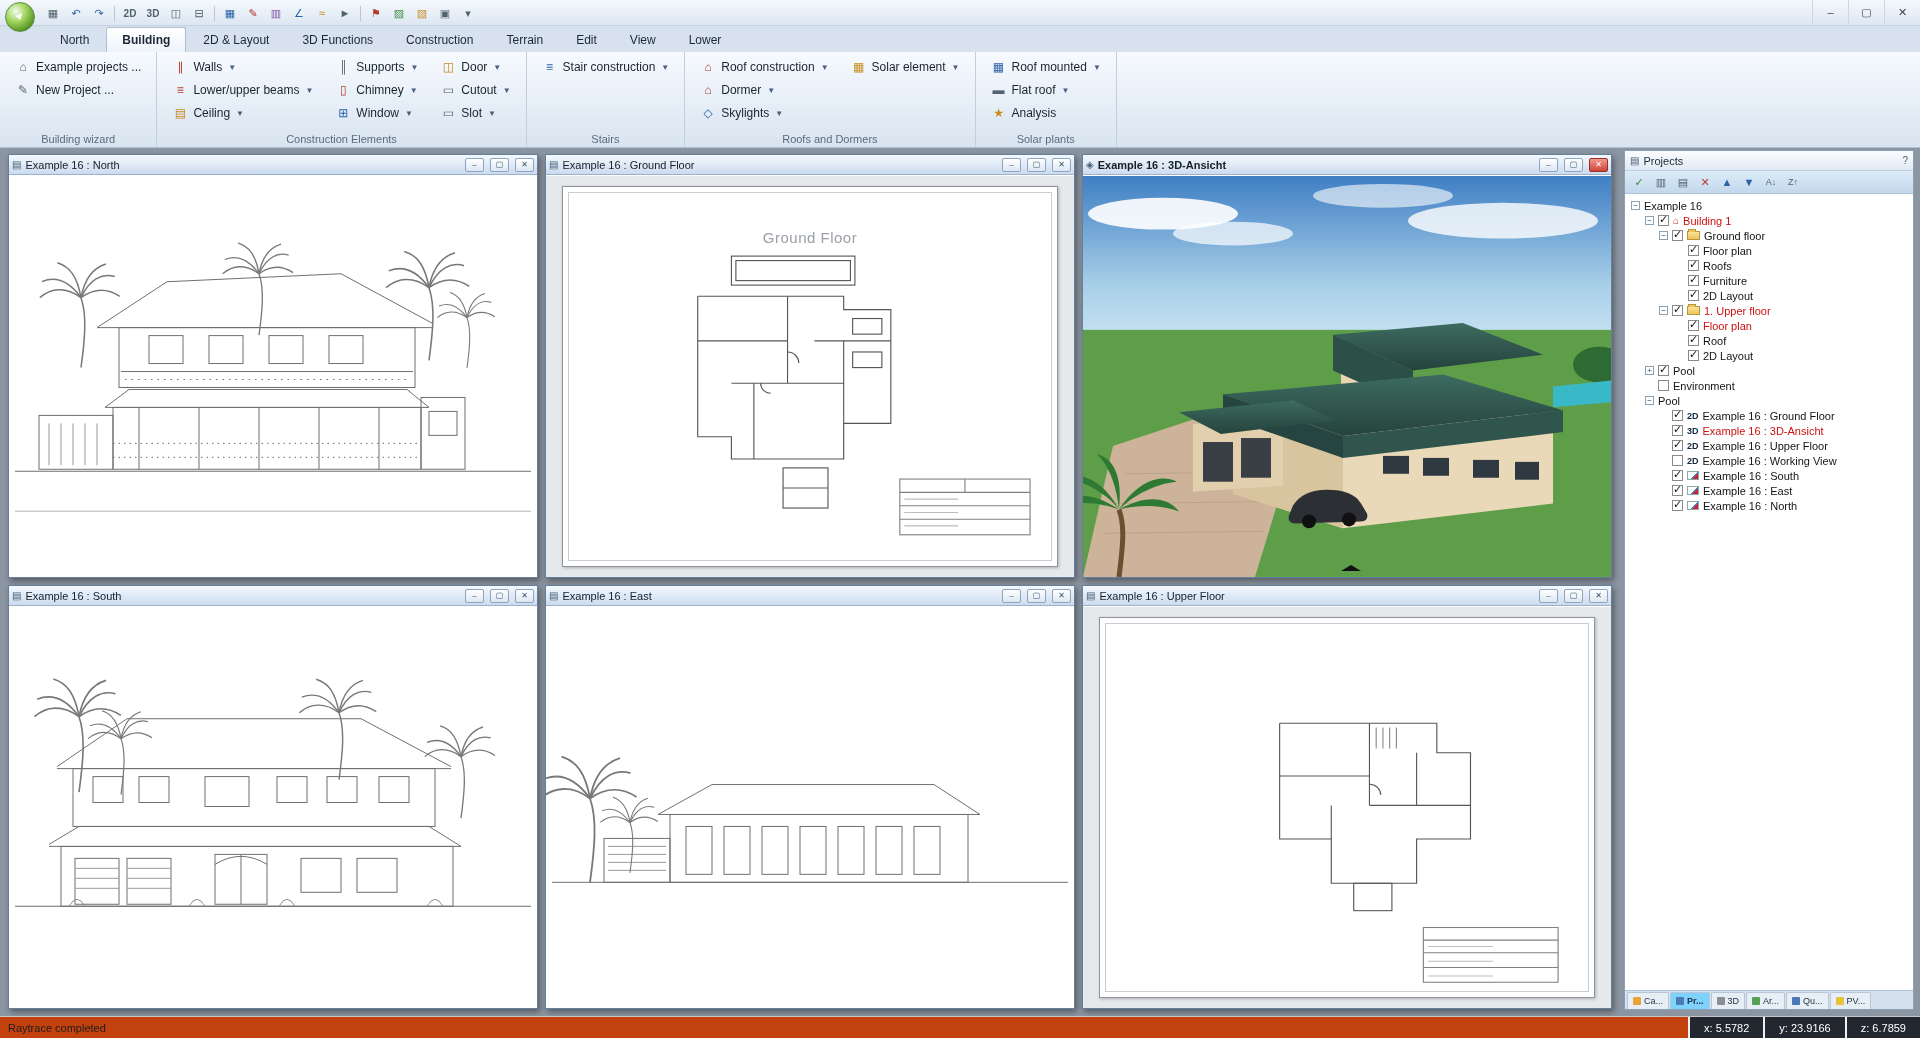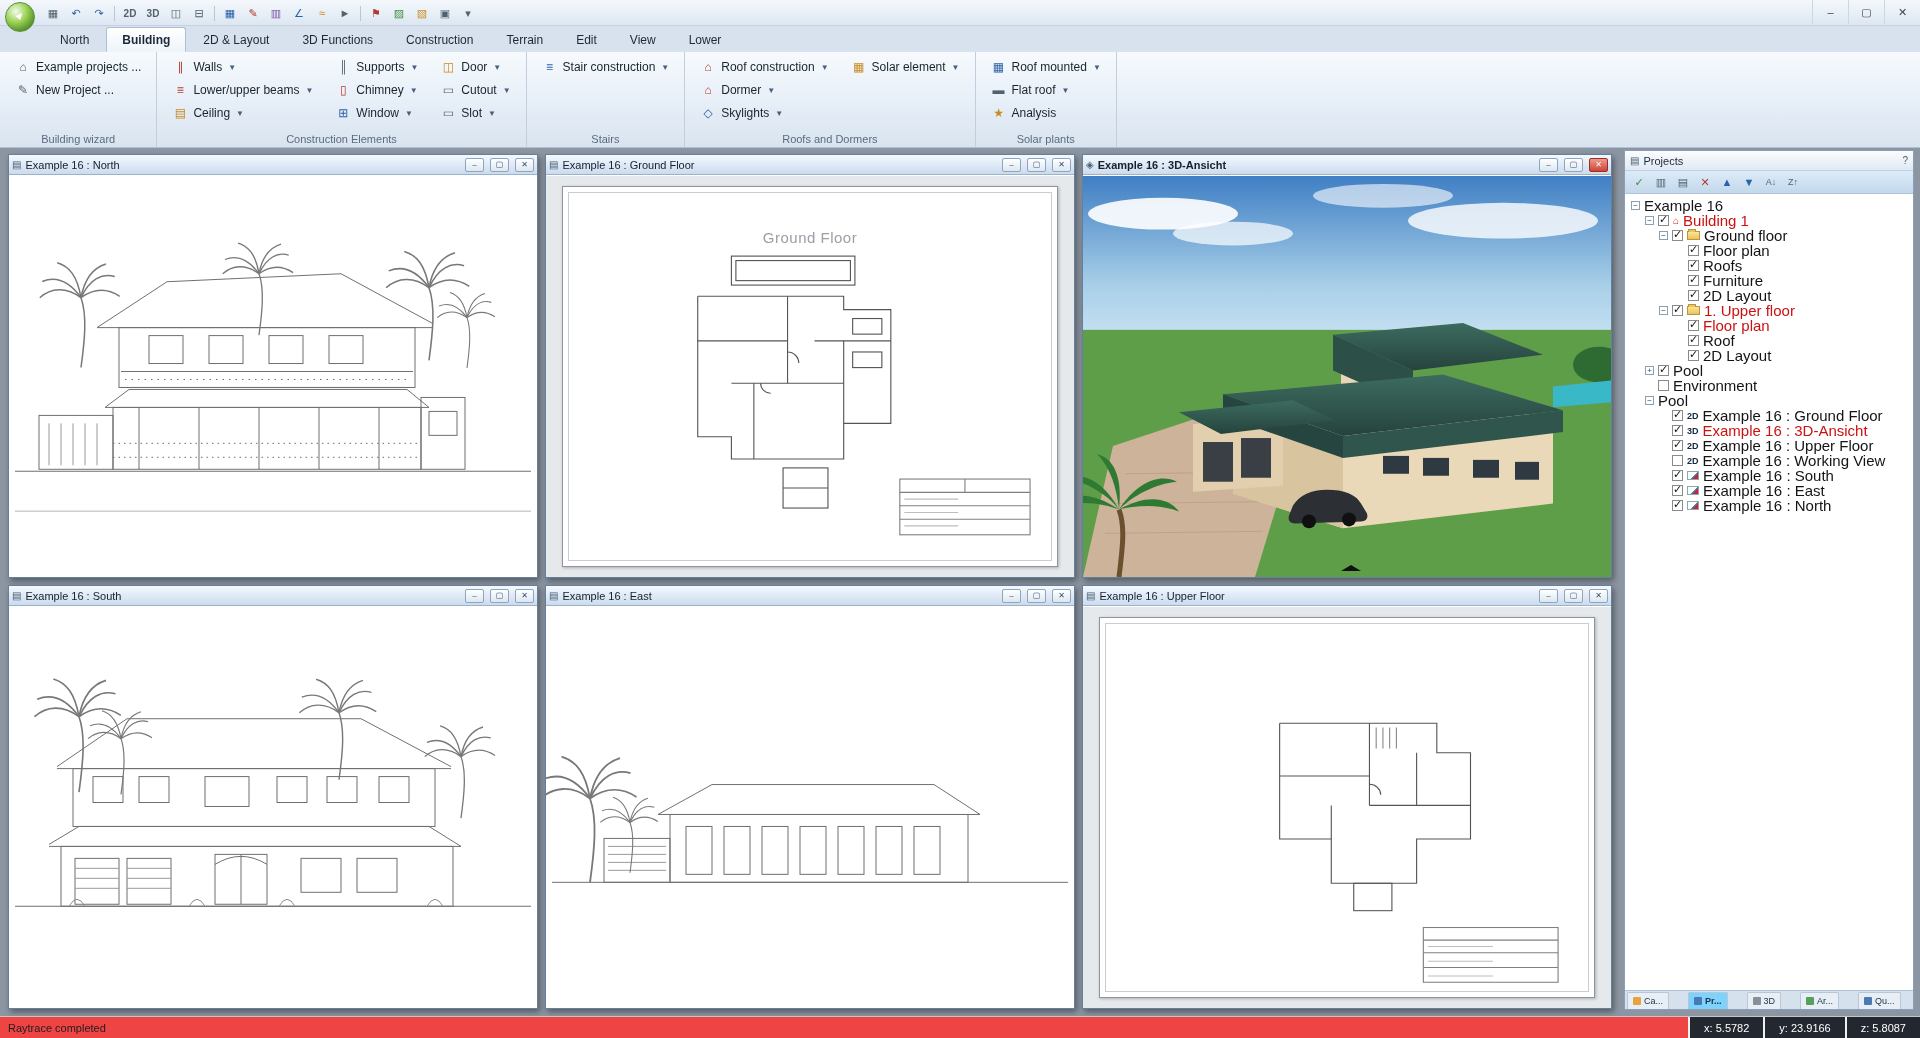--- a/index.html
+++ b/index.html
@@ -73,29 +73,29 @@
   .exp.plus:before{content:"+"}
   .exp.none{visibility:hidden;border:none}
   .cb{width:11px;height:11px;border:1px solid #8a8a8a;background:#fff;position:relative;flex:none}
   .cb.checked:after{content:"✓";position:absolute;left:0px;top:-3px;font-size:11px;color:#111}
   .ticon{font-size:10px;flex:none}
   .house{color:#c22}
   .folder{width:13px;height:9px;background:linear-gradient(#fbe49a,#edc35c);border:1px solid #b8953f;position:relative;flex:none}
   .folder:before{content:"";position:absolute;left:0;top:-3px;width:6px;height:2px;background:#edc35c;border:1px solid #b8953f;border-bottom:none}
   .badge{font-weight:bold;font-size:9px;color:#13293f;flex:none}
   .vicon{width:12px;height:9px;border:1px solid #8aa;background:linear-gradient(135deg,#fff 55%,#4a7ab5 55%,#4a7ab5 70%,#c23 70%);flex:none}
-  .tlabel{font-size:15px;color:#141414}
+  .tlabel{font-size:11px;color:#141414}
   .tlabel.red{color:#c11}
-  .ptabs{height:19px;display:flex;gap:19px;background:#d6e1ee;border-top:1px solid #b0c2d5;padding:1px 2px 0}
+  .ptabs{height:19px;display:flex;gap:1px;background:#d6e1ee;border-top:1px solid #b0c2d5;padding:1px 2px 0}
   .ptab{display:flex;align-items:center;gap:3px;font-size:9px;color:#23344a;padding:0 5px;background:#e7eef6;border:1px solid #b7c7d8;border-bottom:none;border-radius:2px 2px 0 0}
   .ptab.active{background:#7dd3fc;font-weight:bold}
   .tabico{width:8px;height:8px;border-radius:1px;flex:none}
 
   
-  .statusbar{position:absolute;left:0;right:0;bottom:0;height:22px;background:#ef4444;border-top:1px solid #c6c6c6;display:flex;align-items:center;font-size:11px;color:#1e1e1e;padding-left:8px}
+  .statusbar{position:absolute;left:0;right:0;bottom:0;height:22px;background:#c2410c;border-top:1px solid #c6c6c6;display:flex;align-items:center;font-size:11px;color:#1e1e1e;padding-left:8px}
   .scoord{background:#23272f;color:#fff;height:100%;display:flex;align-items:center;padding:0 14px;border-left:2px solid #f0f0f0;font-size:11px}
   .scoord.first{margin-left:auto}
 </style>
 </head>
 <body>
 
 <svg width="0" height="0" style="position:absolute">
   <defs>
     <g id="palm" stroke="#787878" fill="none" stroke-width="1.2">
       <path d="M0,56 C3,34 5,14 0,0"></path>
@@ -750,14 +750,14 @@
         <span>PV...</span>
       </div>
     </div>
   </div>
 </div>
 
 <div class="statusbar">
   <span>Raytrace completed</span>
   <span class="scoord first">x: 5.5782</span>
   <span class="scoord">y: 23.9166</span>
-  <span class="scoord">z: 5.8087</span>
+  <span class="scoord">z: 6.7859</span>
 </div>
 
 </body></html>

